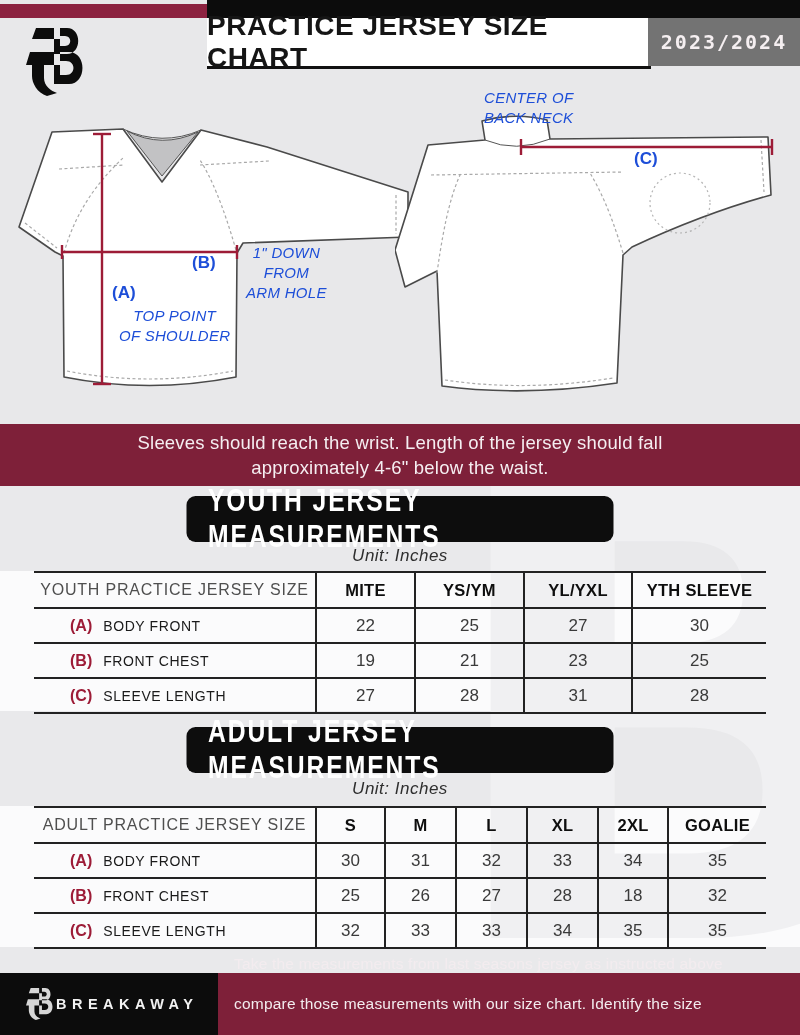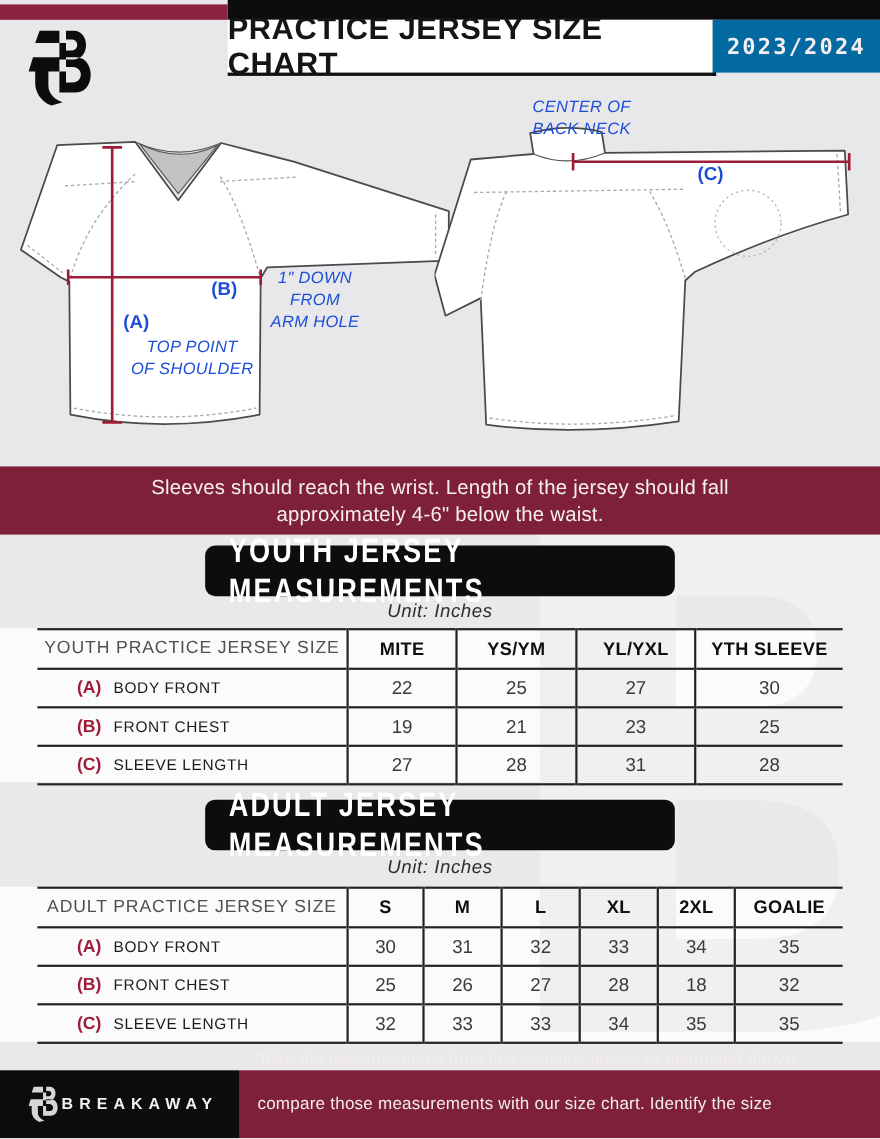--- a/index.html
+++ b/index.html
@@ -25,21 +25,21 @@
   
   .topbar-black{left:207px;top:0;width:593px;height:18px;background:#0c0c0c;z-index:3;}
   .topbar-maroon{left:0;top:4px;width:207px;height:14px;background:#8c2240;z-index:3;}
   .title-box{
     left:207px;top:18px;width:441px;height:48px;background:#ffffff;
     border-bottom:3px solid #111;border-right:3px solid #111;
     display:flex;align-items:center;justify-content:center;z-index:3;
   }
   .title-box span{font-size:28px;font-weight:bold;color:#151515;letter-spacing:.5px;}
   .season-box{
-    left:648px;top:18px;width:152px;height:48px;background:#0369a1;
+    left:648px;top:18px;width:152px;height:48px;background:#737373;
     display:flex;align-items:center;justify-content:center;z-index:3;
   }
   .season-box span{
     font-family:"DejaVu Sans Mono",monospace;font-weight:bold;
     color:#f5eff1;font-size:20px;letter-spacing:2px;
   }
   .logo-header{left:26px;top:24px;z-index:3;}
 
   
   .jersey{z-index:2;}

